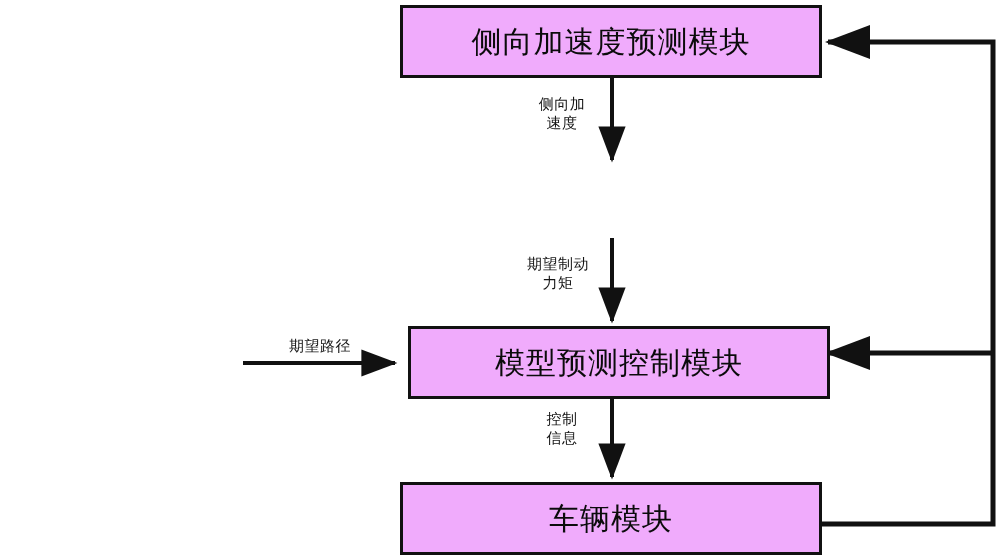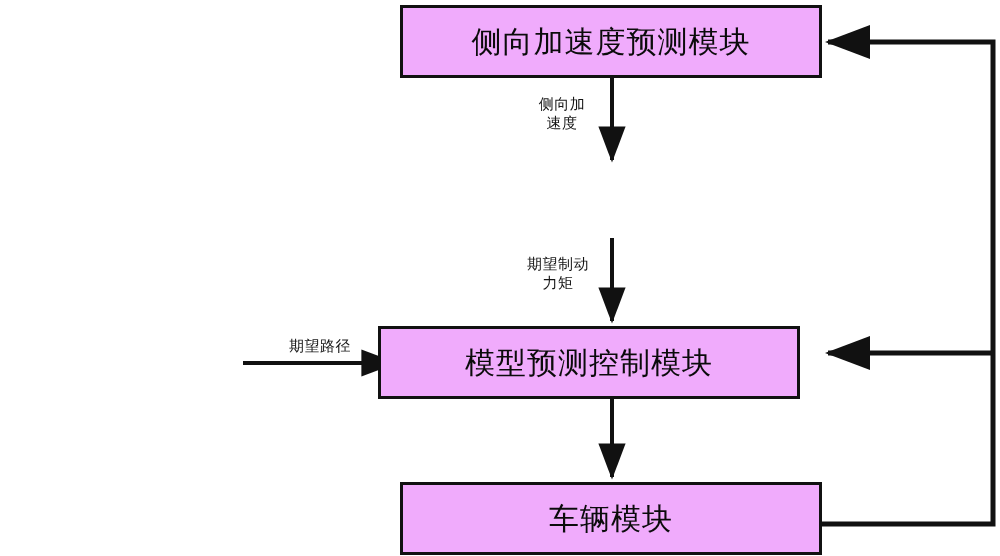--- a/index.html
+++ b/index.html
@@ -85,31 +85,33 @@
 
     <line x1="993" y1="353" x2="828" y2="353" stroke="#111111" stroke-width="5" marker-end="url(#arrow)"></line>
   </svg>
 
   <div class="node node-big" style="left:400px; top:5px; width:422px; height:73px;">
     <span class="node-label">侧向加速度预测模块</span>
   </div>
 
 
 
-  <div class="node node-big" style="left:378px; top:326px; width:422px; height:73px;">
+  <div class="node node-big" style="left:408px; top:326px; width:422px; height:73px;">
     <span class="node-label">模型预测控制模块</span>
   </div>
 
   <div class="node node-big" style="left:400px; top:482px; width:422px; height:73px;justify-content:center;">
     <span class="node-label">车辆模块</span>
   </div>
 
   <div class="edge-label" style="left:519px; top:95px; width:86px;">侧向加
 速度</div>
 
   <div class="edge-label" style="left:510px; top:255px; width:96px;">期望制动
 力矩</div>
 
   <div class="edge-label" style="left:265px; top:337px; width:110px;">期望路径</div>
 
+  <div class="edge-label" style="left:525px; top:410px; width:74px;">控制
+信息</div>
 
 
 </div>
 
 </body></html>

